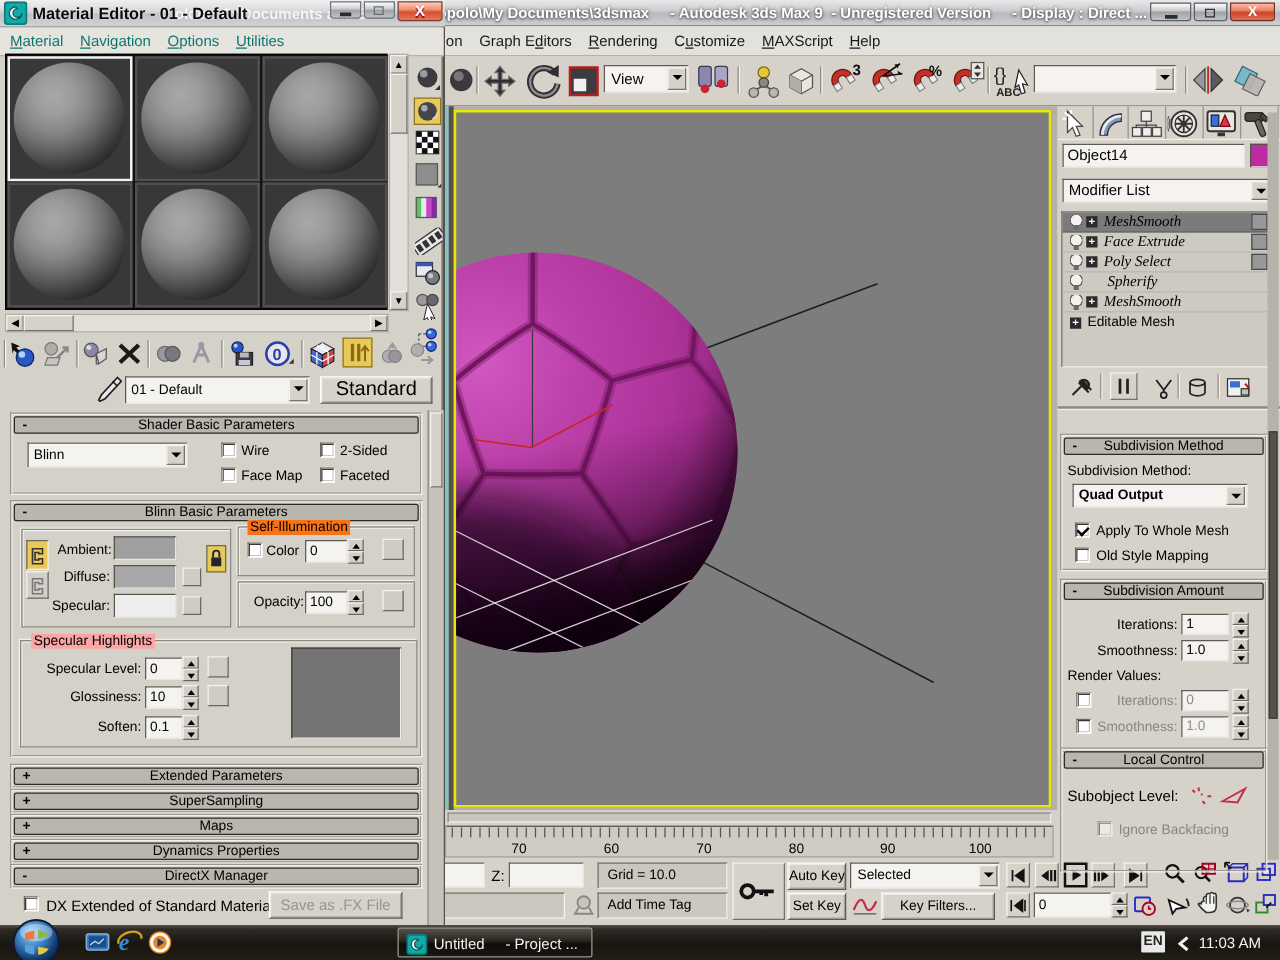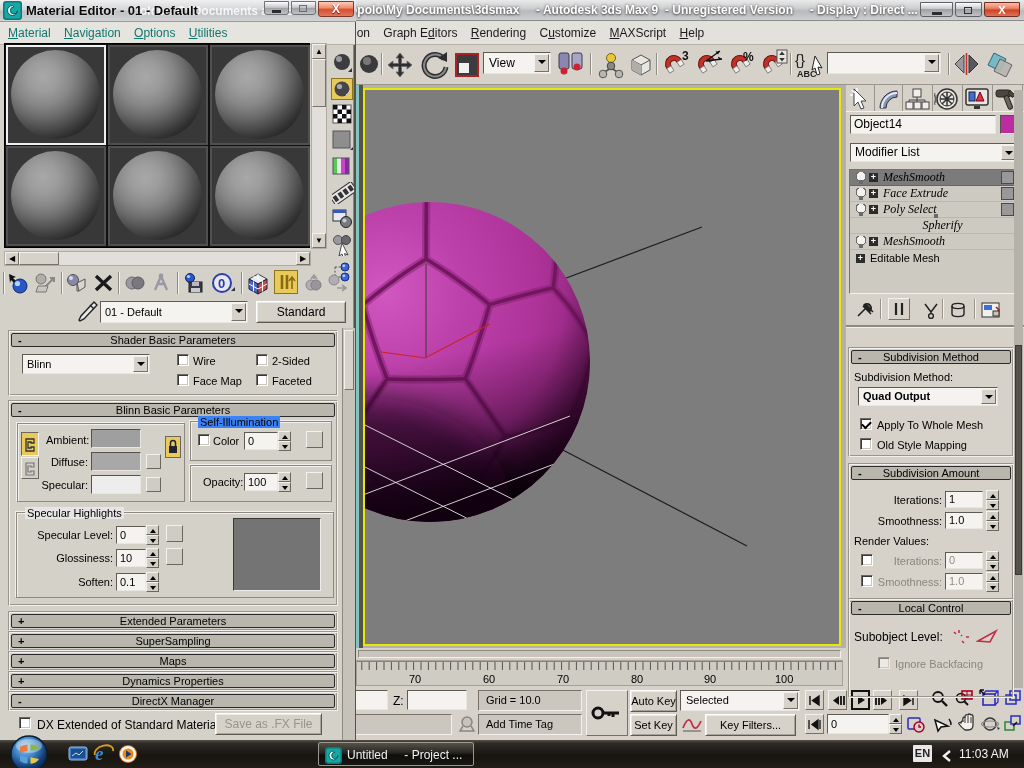--- a/index.html
+++ b/index.html
@@ -345,21 +345,21 @@
           <span class="pmbox">+</span>
           <i>Face Extrude</i>
           <span class="gsq"></span>
         </div>
       <div class="mrow a" style="left:0;top:32px;border-bottom:1px solid #bab7af;">
           <span class="bulb"></span>
           <span class="pmbox">+</span>
           <i>Poly Select</i>
           <span class="gsq"></span>
         </div>
-      <div class="mrow a" style="left:0;top:48px;border-bottom:1px solid #bab7af;flex-direction:column;">
+      <div class="mrow a" style="left:0;top:48px;border-bottom:1px solid #bab7af;">
           <span class="bulb"></span>
           <i style="margin-left:17px;">Spherify</i>
         </div>
       <div class="mrow a" style="left:0;top:64px;border-bottom:1px solid #bab7af;">
           <span class="bulb"></span>
           <span class="pmbox">+</span>
           <i>MeshSmooth</i>
         </div>
       <div class="mrow a" style="left:0;top:80px;"><span class="pmbox" style="margin-left:6px;">+</span>Editable Mesh</div>
     </div>
@@ -839,21 +839,21 @@
         <path d="M10 16 h8 m-3-3 l4 3 -4 3" stroke="#999" stroke-width="1.6" fill="none"></path>
       </svg>
   </div>
 
   <div class="a" id="menamerow" style="left:0px;top:298px;width:356px;height:30px;">
     <svg class="a" style="left:76px;top:2px;" width="22" height="24">
         <path d="M18 2 L21 5 L8 19 L4 21 L3 20 L5 16 Z" fill="#e8e8e8" stroke="#222" stroke-width="1.4"></path>
         <path d="M14 5 L18 9" stroke="#222" stroke-width="1.4"></path>
       </svg>
     <div class="dd a" style="left:100px;top:3px;width:148px;height:22px;line-height:20px;padding-left:4px;">01 - Default<div class="ddb"></div></div>
-    <div class="raised2 a" style="left:256px;top:3px;width:90px;height:22px;font-size:12px;text-align:center;line-height:20px;color:#000;">Standard</div>
+    <div class="raised2 a" style="left:256px;top:3px;width:90px;height:22px;font-size:16px;text-align:center;line-height:20px;color:#000;">Standard</div>
   </div>
 
   <div class="a" id="merollouts" style="left:0;top:328px;width:356px;height:412px;">
 
     <div class="a groove" style="left:8px;top:2px;width:330px;height:66px;"></div>
     <div class="a rhead" style="left:11px;top:5px;width:324px;height:14px;">Shader Basic Parameters<span class="pm">-</span></div>
     <div class="a dd" style="left:22px;top:26px;width:128px;height:20px;line-height:18px;padding-left:4px;">Blinn<div class="ddb"></div></div>
     <div class="a cb" style="left:177px;top:26px;"></div>
       <div class="a lbl" style="left:193px;top:27px;">Wire</div>
     <div class="a cb" style="left:256px;top:26px;"></div>
@@ -881,41 +881,41 @@
     <div class="a" style="left:91px;top:147px;width:50px;height:19px;background:#ededed;border:1px solid;border-color:#55524c #e8e6e2 #e8e6e2 #55524c;"></div>
 
     <div class="a" style="left:165px;top:108px;width:16px;height:22px;background:#e8c95a;border:1px solid #6b675f;"><svg width="14" height="20">
           <rect x="3" y="9" width="8" height="7" fill="#223"></rect>
           <path d="M4.5 9 v-3 a2.5 2.5 0 0 1 5 0 v3" fill="none" stroke="#223" stroke-width="1.5"></path>
         </svg></div>
     <div class="a mapbtn" style="left:146px;top:126px;width:15px;height:15px;"></div>
     <div class="a mapbtn" style="left:146px;top:149px;width:15px;height:15px;"></div>
 
     <div class="a gbox" style="left:190px;top:93px;width:142px;height:40px;"></div>
-    <div class="a lbl" style="left:198px;top:88px;background:#3b82f6;padding:0 2px;">Self-Illumination</div>
+    <div class="a lbl" style="left:198px;top:88px;background:#f97316;padding:0 2px;">Self-Illumination</div>
     <div class="a cb" style="left:198px;top:106px;"></div>
       <div class="a lbl" style="left:213px;top:107px;">Color</div>
     <div class="a spinbox" style="left:244px;top:104px;width:34px;height:18px;line-height:16px;">0</div>
     <div class="a spins" style="left:278px;top:103px;height:20px;">
         <div class="up"></div>
         <div class="dn"></div>
       </div>
     <div class="a mapbtn" style="left:306px;top:103px;width:17px;height:17px;"></div>
 
     <div class="a gbox" style="left:190px;top:137px;width:142px;height:37px;"></div>
     <div class="a lbl" style="left:203px;top:148px;">Opacity:</div>
     <div class="a spinbox" style="left:244px;top:145px;width:34px;height:18px;line-height:16px;">100</div>
     <div class="a spins" style="left:278px;top:144px;height:20px;">
         <div class="up"></div>
         <div class="dn"></div>
       </div>
     <div class="a mapbtn" style="left:306px;top:144px;width:17px;height:17px;"></div>
 
     <div class="a gbox" style="left:16px;top:184px;width:318px;height:86px;"></div>
-    <div class="a lbl" style="left:25px;top:179px;background:#e5e5e5;padding:0 2px;">Specular Highlights</div>
+    <div class="a lbl" style="left:25px;top:179px;background:#fca5a5;padding:0 2px;">Specular Highlights</div>
     <div class="a lbl" style="left:30px;top:201px;width:83px;text-align:right;">Specular Level:</div>
     <div class="a spinbox" style="left:116px;top:198px;width:30px;height:18px;line-height:16px;">0</div>
     <div class="a spins" style="left:146px;top:197px;height:20px;">
         <div class="up"></div>
         <div class="dn"></div>
       </div>
     <div class="a mapbtn" style="left:166px;top:197px;width:17px;height:17px;"></div>
     <div class="a lbl" style="left:30px;top:224px;width:83px;text-align:right;">Glossiness:</div>
     <div class="a spinbox" style="left:116px;top:221px;width:30px;height:18px;line-height:16px;">10</div>
     <div class="a spins" style="left:146px;top:220px;height:20px;">

